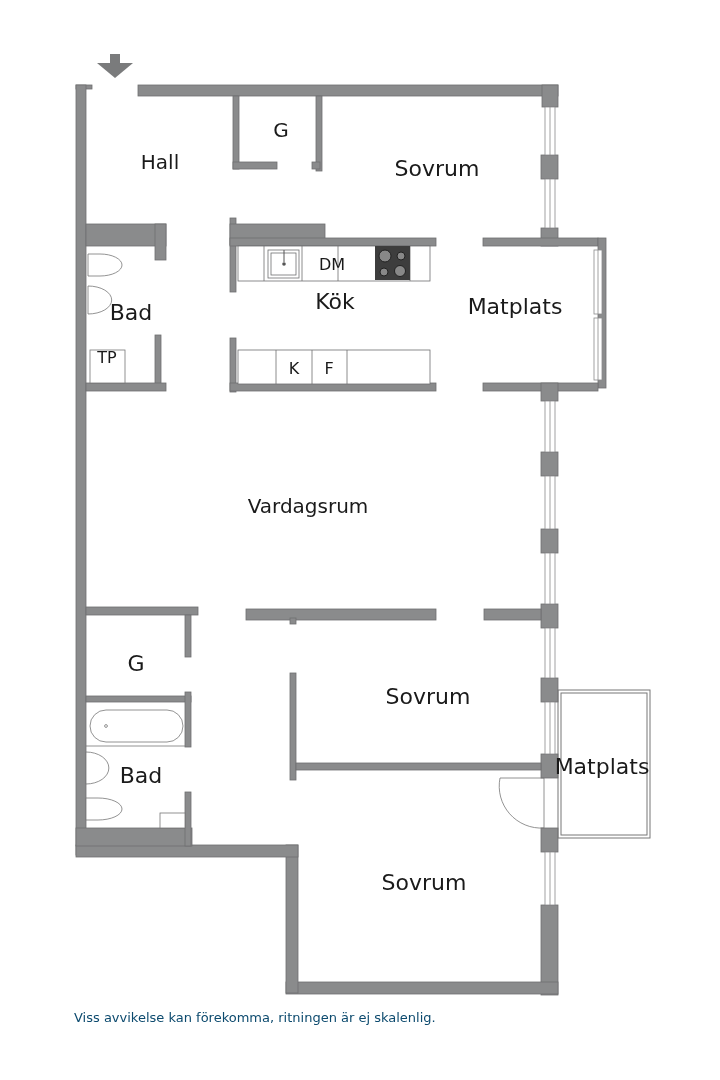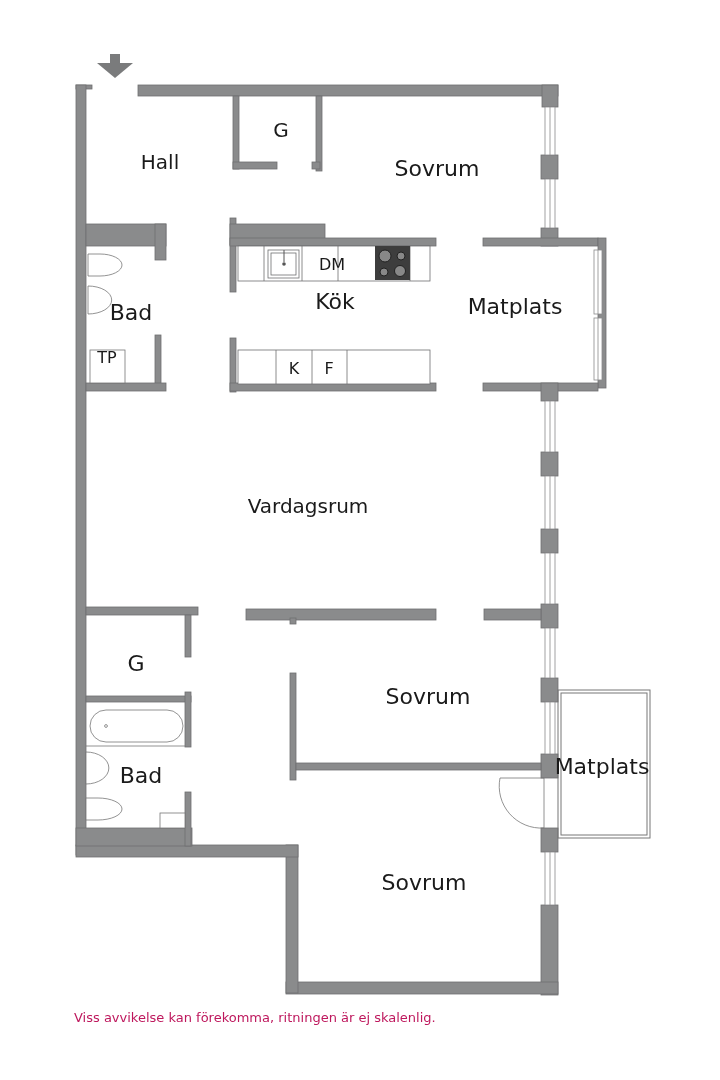--- a/index.html
+++ b/index.html
@@ -3,21 +3,21 @@
 <meta charset="utf-8">
 <style>
   html, body { margin:0; padding:0; background:#ffffff; }
   body { width:720px; height:1080px; position:relative; overflow:hidden; font-family:"Liberation Sans", sans-serif; }
   svg#plan { position:absolute; left:0; top:0; }
   .w { fill:#8a8b8c; stroke:#6e6f70; stroke-width:0.8; }
   .lbl { position:absolute; font-family:"DejaVu Sans", sans-serif; color:#1a1a1a; transform:translate(-50%,-50%); white-space:nowrap; }
   .big { font-size:20px; }
   .mid { font-size:22px; }
   .sm { font-size:16px; }
-  .note { position:absolute; left:74px; top:1010px; font-size:13px; color:#be185d; font-family:"DejaVu Sans", sans-serif; }
+  .note { position:absolute; left:74px; top:1010px; font-size:13px; color:#0c4a6e; font-family:"DejaVu Sans", sans-serif; }
 </style>
 </head>
 <body>
 
 <svg id="plan" width="720" height="1080" viewBox="0 0 720 1080">
 
   <g>
     <rect x="110" y="54" width="10" height="10" fill="#7a7b7c"></rect>
     <polygon points="97,63 133,63 115,78" fill="#7a7b7c"></polygon>
   </g>

